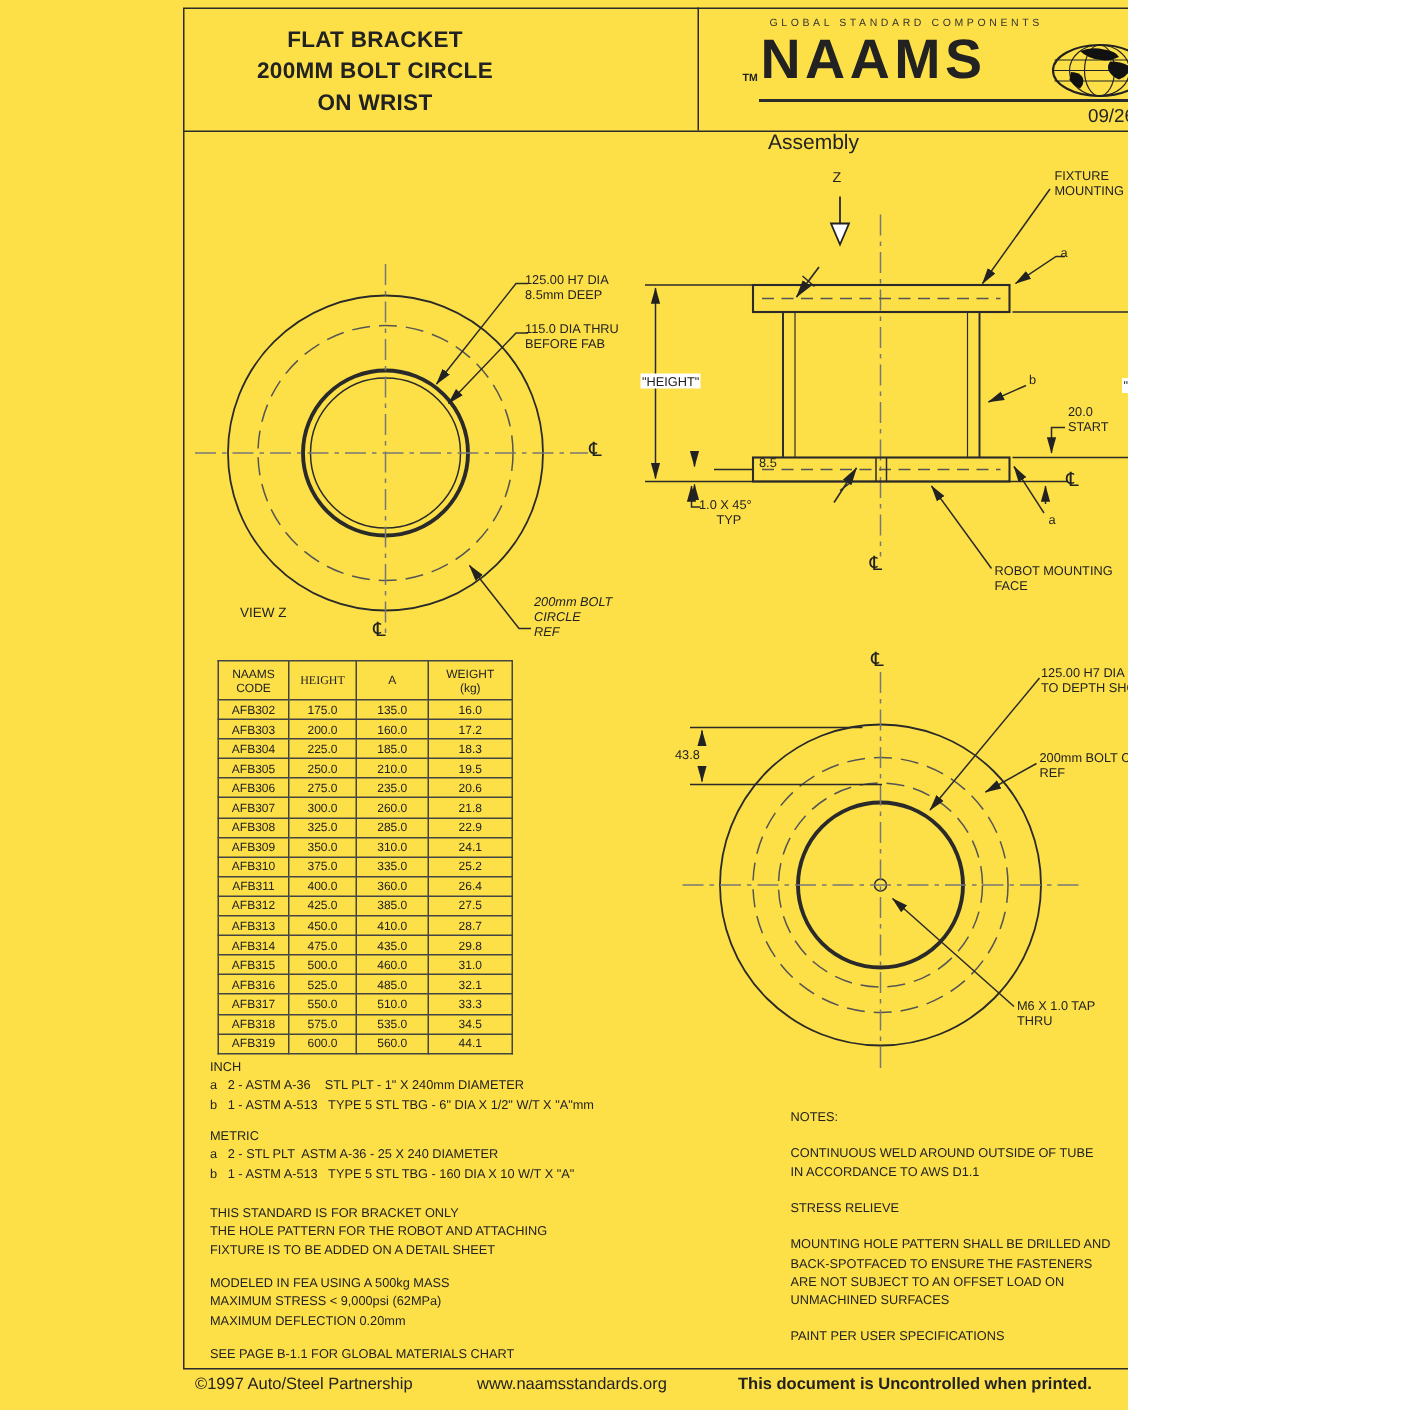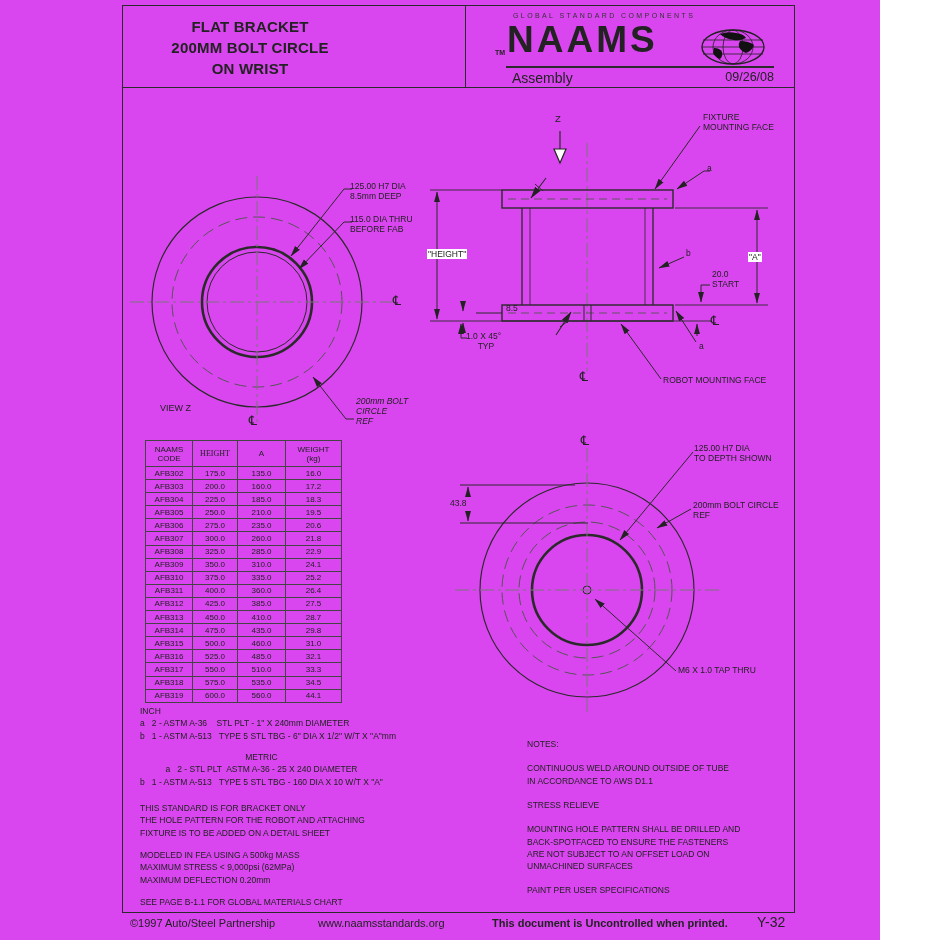--- a/index.html
+++ b/index.html
@@ -1,30 +1,30 @@
 <!DOCTYPE html>
 <html><head>
 <meta charset="utf-8">
 <style>
   html,body{margin:0;padding:0;background:#fff;}
-  #stage{position:relative;width:880px;height:940px;background:#d946ef;overflow:hidden;
+  #stage{position:relative;width:752px;height:940px;background:#fde047;overflow:hidden;
          font-family:"Liberation Sans",sans-serif;color:#222;}
   .abs{position:absolute;}
   .pre{white-space:pre;}
   .lbl{position:absolute;font-size:8.5px;line-height:10px;color:#222;}
   .dimlbl{background:#fff;padding:0 1px;}
   .border-box{position:absolute;border:1.6px solid #2b2b2b;}
   .hline{position:absolute;border-top:1.6px solid #2b2b2b;height:0;}
   .vline{position:absolute;border-left:1.6px solid #2b2b2b;width:0;}
   .cl{font-style:italic;font-family:"DejaVu Sans","DejaVu Serif",serif;font-size:13px;color:#222;}
   #title{font-weight:bold;font-size:15px;line-height:21px;text-align:center;letter-spacing:.2px;}
   #brandname{font-weight:bold;font-size:37px;line-height:38px;letter-spacing:3px;}
   #tagline{font-size:7px;letter-spacing:2.4px;color:#333;}
   #tmmark{font-size:7px;font-weight:bold;}
-  #assembly{font-size:14px;}
+  #assembly{font-size:14px;margin-top:16px;}
   #hdrdate{font-size:12.5px;text-align:right;}
   table.spec{position:absolute;left:145px;top:440px;border-collapse:collapse;
              font-size:8px;text-align:center;color:#222;}
   table.spec th,table.spec td{border:1px solid #444;padding:0;font-weight:normal;}
   table.spec th{height:25px;line-height:9px;white-space:pre-line;}
   table.spec td{height:12.1px;}
   table.spec .c0{width:46px;} table.spec .c1{width:44px;font-family:Liberation Serif, serif;}
   table.spec .c2{width:47px;} table.spec .c3{width:55px;}
   .blk{position:absolute;font-size:8.5px;line-height:12.3px;white-space:pre;color:#222;}
   .ftr{position:absolute;top:917px;font-size:11px;color:#222;}
@@ -309,21 +309,21 @@
           <td>600.0</td>
           <td>560.0</td>
           <td>44.1</td>
         </tr>
       </tbody>
   </table>
 
   <div class="blk" style="left:140px;top:705px;">INCH
 a   2 - ASTM A-36    STL PLT - 1" X 240mm DIAMETER
 b   1 - ASTM A-513   TYPE 5 STL TBG - 6" DIA X 1/2" W/T X "A"mm</div>
-  <div class="blk" style="left:140px;top:751px;text-align:center;">METRIC
+  <div class="blk" style="left:140px;top:751px;">METRIC
 a   2 - STL PLT  ASTM A-36 - 25 X 240 DIAMETER
 b   1 - ASTM A-513   TYPE 5 STL TBG - 160 DIA X 10 W/T X "A"</div>
   <div class="blk" style="left:140px;top:802px;">THIS STANDARD IS FOR BRACKET ONLY
 THE HOLE PATTERN FOR THE ROBOT AND ATTACHING
 FIXTURE IS TO BE ADDED ON A DETAIL SHEET</div>
   <div class="blk" style="left:140px;top:849px;">MODELED IN FEA USING A 500kg MASS
 MAXIMUM STRESS &lt; 9,000psi (62MPa)
 MAXIMUM DEFLECTION 0.20mm</div>
   <div class="blk" style="left:140px;top:896px;">SEE PAGE B-1.1 FOR GLOBAL MATERIALS CHART</div>
 

